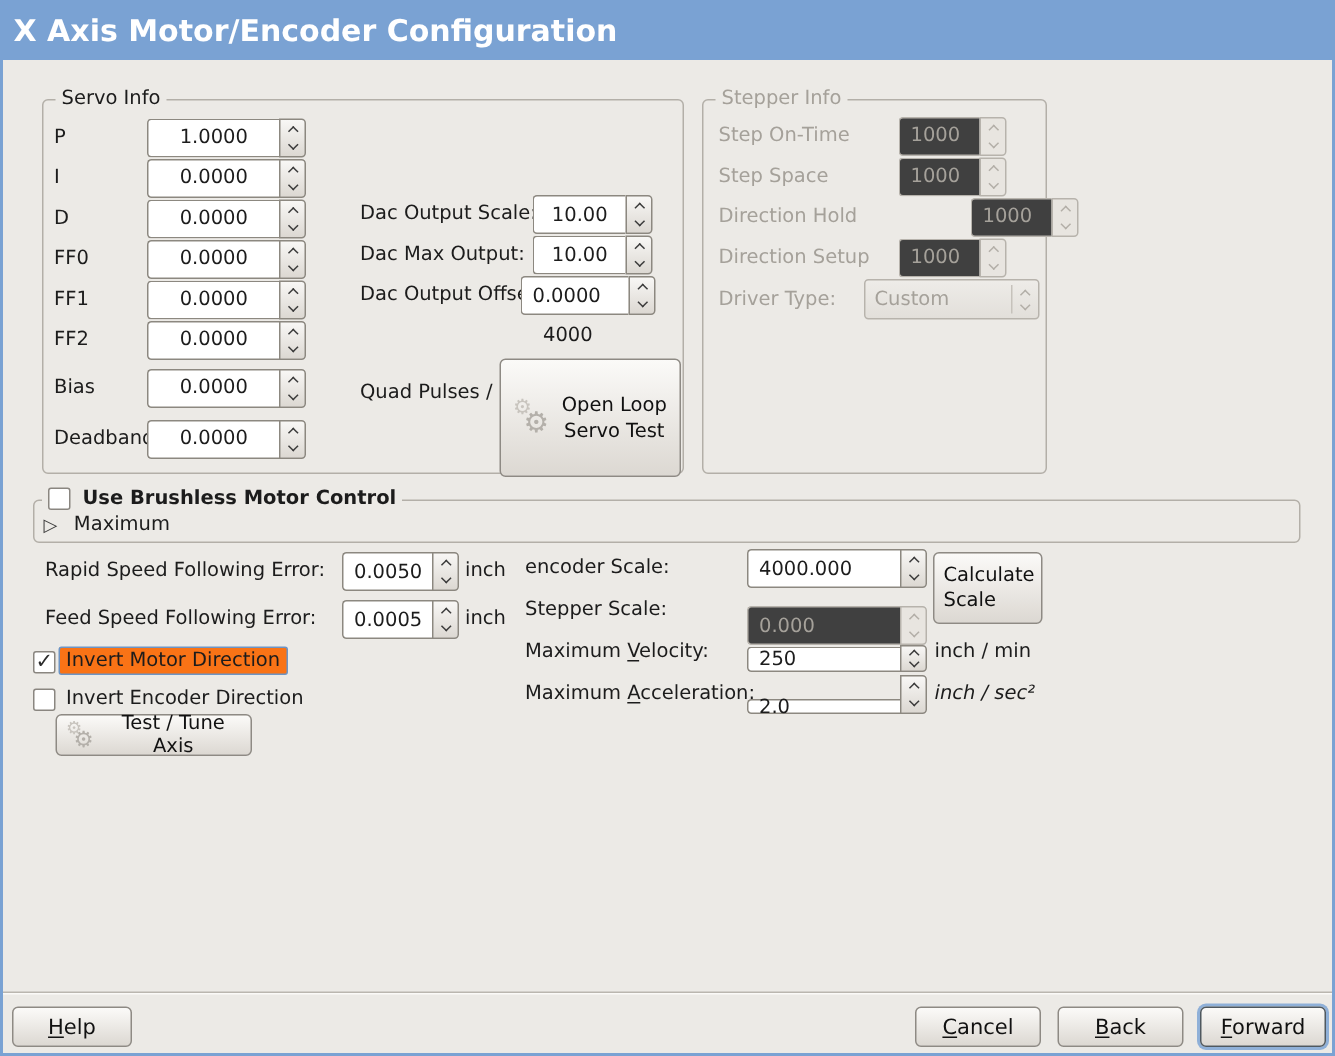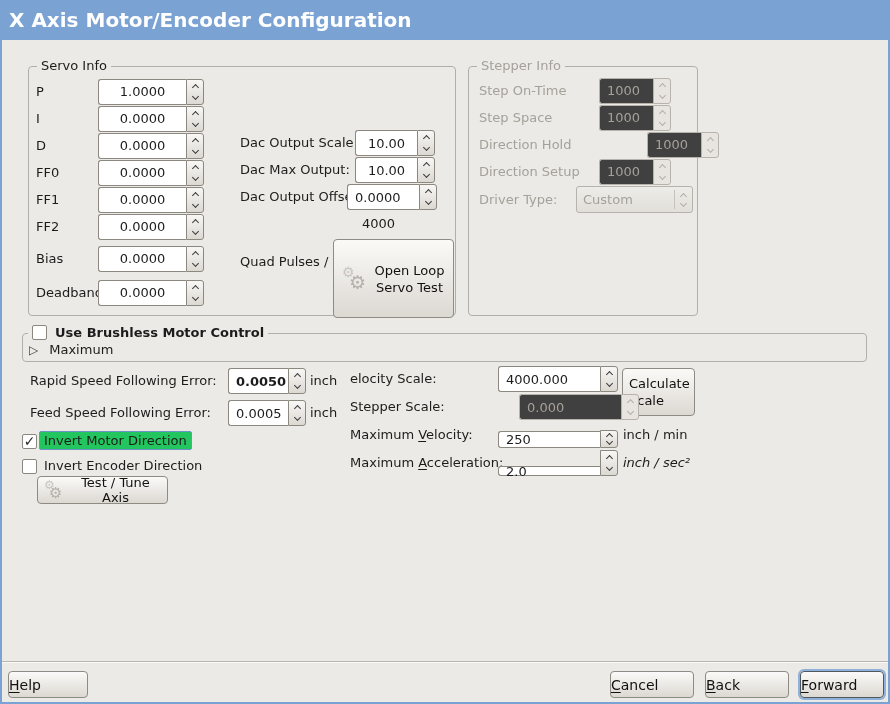--- a/index.html
+++ b/index.html
@@ -35,32 +35,32 @@
 
   
   .combo { display:flex; align-items:center; height:27px; border:1px solid #b7b3ac; border-radius:3px;
     background:linear-gradient(#eeece8,#e2dfda); padding:0 6px; color:#a5a19a; }
   .combo-text { flex:1; }
   .combo-sep { width:1px; height:19px; background:#c6c2bb; margin:0 6px 0 4px; }
   .combo-arrows { display:flex; flex-direction:column; align-items:center; }
   .combo-arrows .ch { margin:1px 0; }
 
   
-  .btn { position:absolute; display:flex; align-items:center; justify-content:flex-start;
+  .btn { position:absolute; display:flex; align-items:center; justify-content:center;
     background:linear-gradient(#fbfaf8,#dcd8d2); border:1px solid #8e8a84; border-radius:4px;
     font-family:inherit; font-size:14px; color:#111; cursor:default; }
   .btn.focus { border-color:#4f585f; box-shadow:0 0 0 2px #8fb0d8; }
   u { text-underline-offset:2px; }
 
   
   .cb { position:absolute; width:15px; height:15px; background:#ffffff; border:1px solid #8a8680;
     border-radius:2px; display:flex; align-items:center; justify-content:center; }
   .cb .mark { font-size:14px; font-weight:bold; color:#2b2b2b; line-height:1; margin-top:-2px; }
 
-  .hl { background:#22c55e; border:1px solid #6d94c4; border-radius:2px; padding:1px 4px; }
+  .hl { background:#f97316; border:1px solid #6d94c4; border-radius:2px; padding:1px 4px; }
 
   
   .gears { position:relative; }
   .gears .g1, .gears .g2 { position:absolute; color:#b4b0aa; line-height:1; }
   .gears .g2 { color:#c8c4be; }
 
   .expander-tri { font-size:12px; color:#3c3c3c; }
   .sep { position:absolute; left:0; width:890px; height:2px;
     border-top:1px solid #bab6af; border-bottom:1px solid #fbfaf8; }
   .multiline { white-space:normal; line-height:17px; }
@@ -331,21 +331,21 @@
       <span class="cb" style="position:relative;" data-name="use-brushless-checkbox"></span>
       <span style="font-weight:bold;" data-name="use-brushless-label">Use Brushless Motor Control</span>
     </div>
     <div class="abs" style="left:6px; top:8px; display:flex; align-items:center; gap:11px;" data-name="details-expander">
       <span class="expander-tri" data-name="expander-arrow-icon">▷</span>
       <span data-name="details-label">Maximum</span>
     </div>
   </div>
 
   <span class="abs lbl" style="left:30px; top:373px;" data-name="rapid-following-error-label">Rapid Speed Following Error:</span>
-  <div class="abs spin" style="left:228px; top:368px;font-weight:bold;" data-name="rapid-following-error-spinbox">
+  <div class="abs spin" style="left:228px; top:368px;" data-name="rapid-following-error-spinbox">
     <div class="entry" style="width:60px;" data-name="rapid-following-error-value">0.0050</div>
     <div class="spinbtns">
         <span class="sb" data-name="spin-up-icon">
           <i class="ch up"></i>
         </span>
         <span class="sb" data-name="spin-down-icon">
           <i class="ch dn"></i>
         </span>
       </div>
   </div>
@@ -358,38 +358,38 @@
         <span class="sb" data-name="spin-up-icon">
           <i class="ch up"></i>
         </span>
         <span class="sb" data-name="spin-down-icon">
           <i class="ch dn"></i>
         </span>
       </div>
   </div>
   <span class="abs lbl" style="left:310px; top:405px;" data-name="feed-following-error-unit">inch</span>
 
-  <span class="abs lbl" style="left:350px; top:371px;" data-name="encoder-scale-label">elocity Scale:</span>
+  <span class="abs lbl" style="left:350px; top:371px;" data-name="encoder-scale-label">encoder Scale:</span>
   <div class="abs spin" style="left:498px; top:366px;" data-name="encoder-scale-spinbox">
     <div class="entry" style="width:102px;" data-name="encoder-scale-value">4000.000</div>
     <div class="spinbtns">
         <span class="sb" data-name="spin-up-icon">
           <i class="ch up"></i>
         </span>
         <span class="sb" data-name="spin-down-icon">
           <i class="ch dn"></i>
         </span>
       </div>
   </div>
   <button class="btn focusable" style="left:622px; top:368px; width:73px; height:48px; font-size:13px; justify-content:flex-start; padding:0 6px; text-align:left;" data-name="calculate-scale-button">
     <span class="multiline">Calculate Scale</span>
   </button>
 
   <span class="abs lbl" style="left:350px; top:399px;" data-name="stepper-scale-label">Stepper Scale:</span>
-  <div class="abs spin disabled" style="left:498px; top:394px;margin-left:21px;" data-name="stepper-scale-spinbox">
+  <div class="abs spin disabled" style="left:498px; top:404px;" data-name="stepper-scale-spinbox">
     <div class="entry" style="width:102px;" data-name="stepper-scale-value">0.000</div>
     <div class="spinbtns">
         <span class="sb" data-name="spin-up-icon">
           <i class="ch up"></i>
         </span>
         <span class="sb" data-name="spin-down-icon">
           <i class="ch dn"></i>
         </span>
       </div>
   </div>

